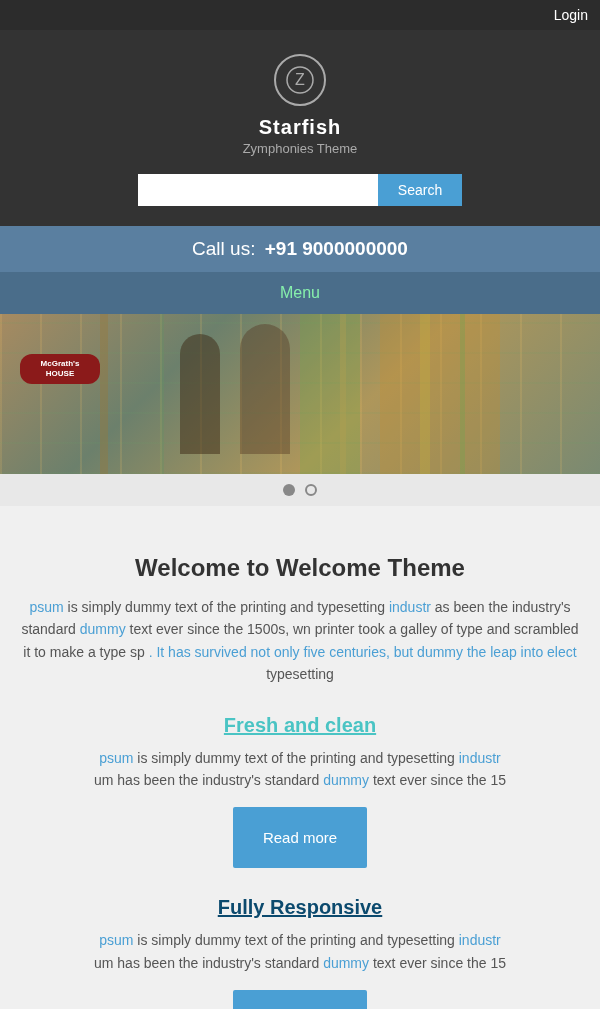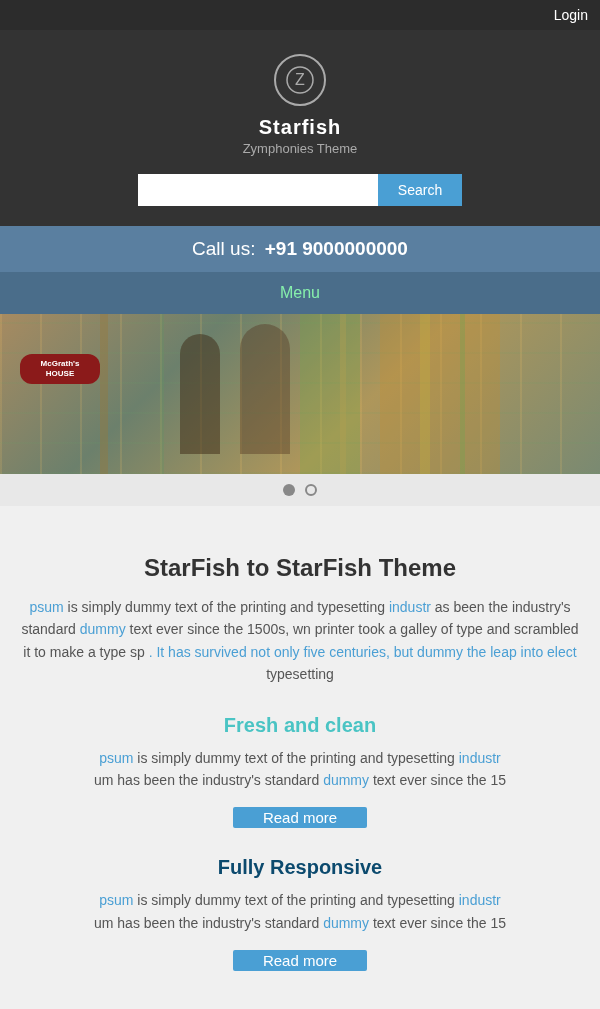--- a/index.html
+++ b/index.html
@@ -208,35 +208,36 @@
 
     
     .feature-section {
       margin-top: 28px;
       text-align: center;
     }
     .feature-title {
       font-size: 20px;
       font-weight: bold;
       margin-bottom: 10px;
+      text-decoration: underline;
     }
     .feature-title.cyan { color: #4ac4c4; }
     .feature-title.blue { color: #0c4a6e; }
     .feature-text {
       font-size: 14px;
       color: #555;
       line-height: 1.6;
       margin-bottom: 16px;
     }
     .feature-text .hl { color: #4a9fd4; }
     .read-more-btn {
       background: #4a9fd4;
       color: #fff;
       border: none;
-      padding: 2px 30px;
+      padding: 22px 30px;
       font-size: 15px;
       cursor: pointer;
       border-radius: 2px;
     }
   </style>
 </head>
 <body>
 
 <div class="top-bar">
   <a>Login</a>
@@ -287,21 +288,21 @@
 </div>
 
 <div class="slider-dots">
   <span class="dot active"></span>
   <span class="dot inactive"></span>
 </div>
 
 <div class="main-content">
 
   <div class="feature-section">
-    <div class="welcome-title">StarFish to StarFish Theme</div>
+    <div class="welcome-title">Welcome to Welcome Theme</div>
     <div class="welcome-text">
       <span class="highlight">psum</span> is simply dummy text of the printing and typesetting <span class="highlight">industr</span>
       as been the industry's standard <span class="highlight">dummy</span> text ever since the 1500s,
       wn printer took a galley of type and scrambled it to make a type sp
       <span class="highlight">. It has survived not only five centuries, but dummy the leap into elect</span>
       typesetting
     </div>
   </div>
 
   <div class="feature-section">

